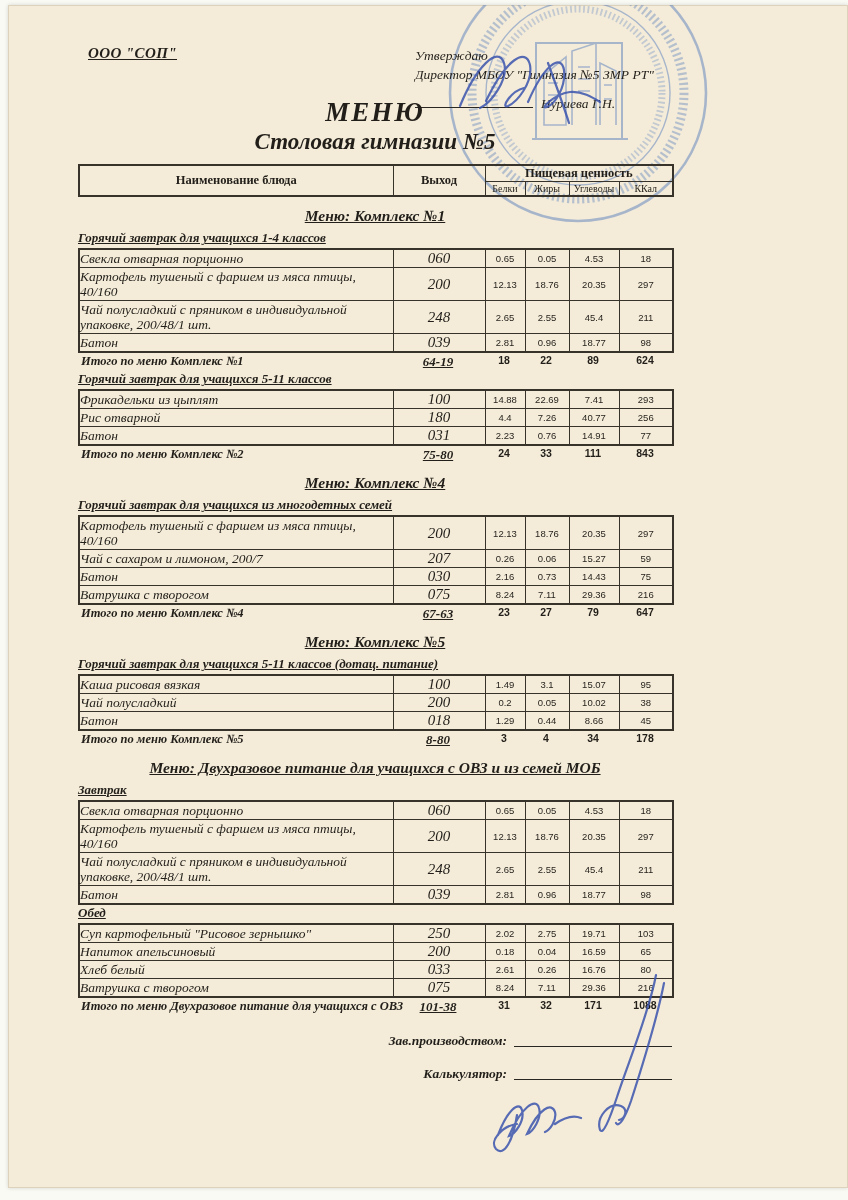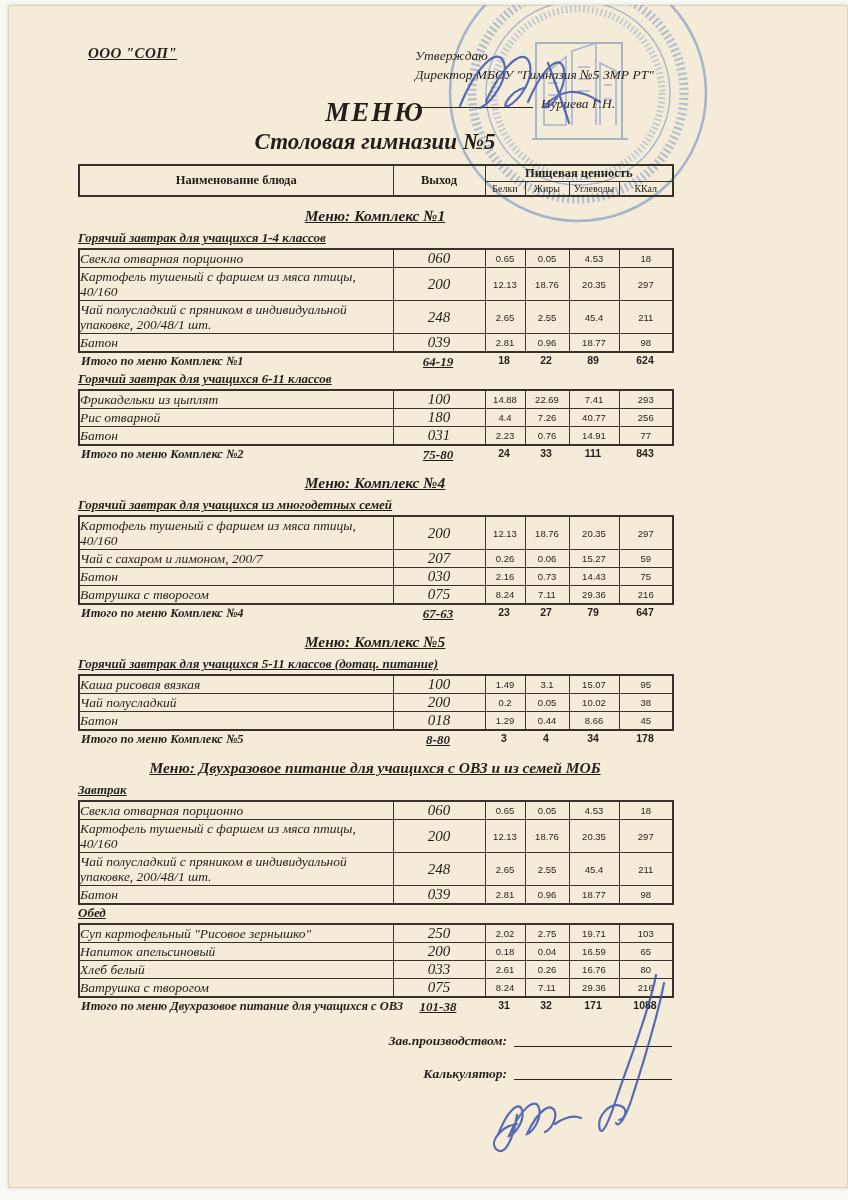--- a/index.html
+++ b/index.html
@@ -206,21 +206,21 @@
                 <td class="t-out">64-19</td>
                 <td class="t-val">18</td>
                 <td class="t-val">22</td>
                 <td class="t-val">89</td>
                 <td class="t-val">624</td>
               </tr>
             </tbody>
           </table>
         </section>
         <section class="menu-section">
-          <div class="block-subtitle">Горячий завтрак для учащихся 6-11 классов</div>
+          <div class="block-subtitle">Горячий завтрак для учащихся 5-11 классов</div>
           <table class="menu-table">
             <colgroup>
               <col style="width: 314px;">
               <col style="width: 92px;">
               <col style="width: 40px;">
               <col style="width: 44px;">
               <col style="width: 50px;">
               <col style="width: 54px;">
             </colgroup>
             <tbody>

